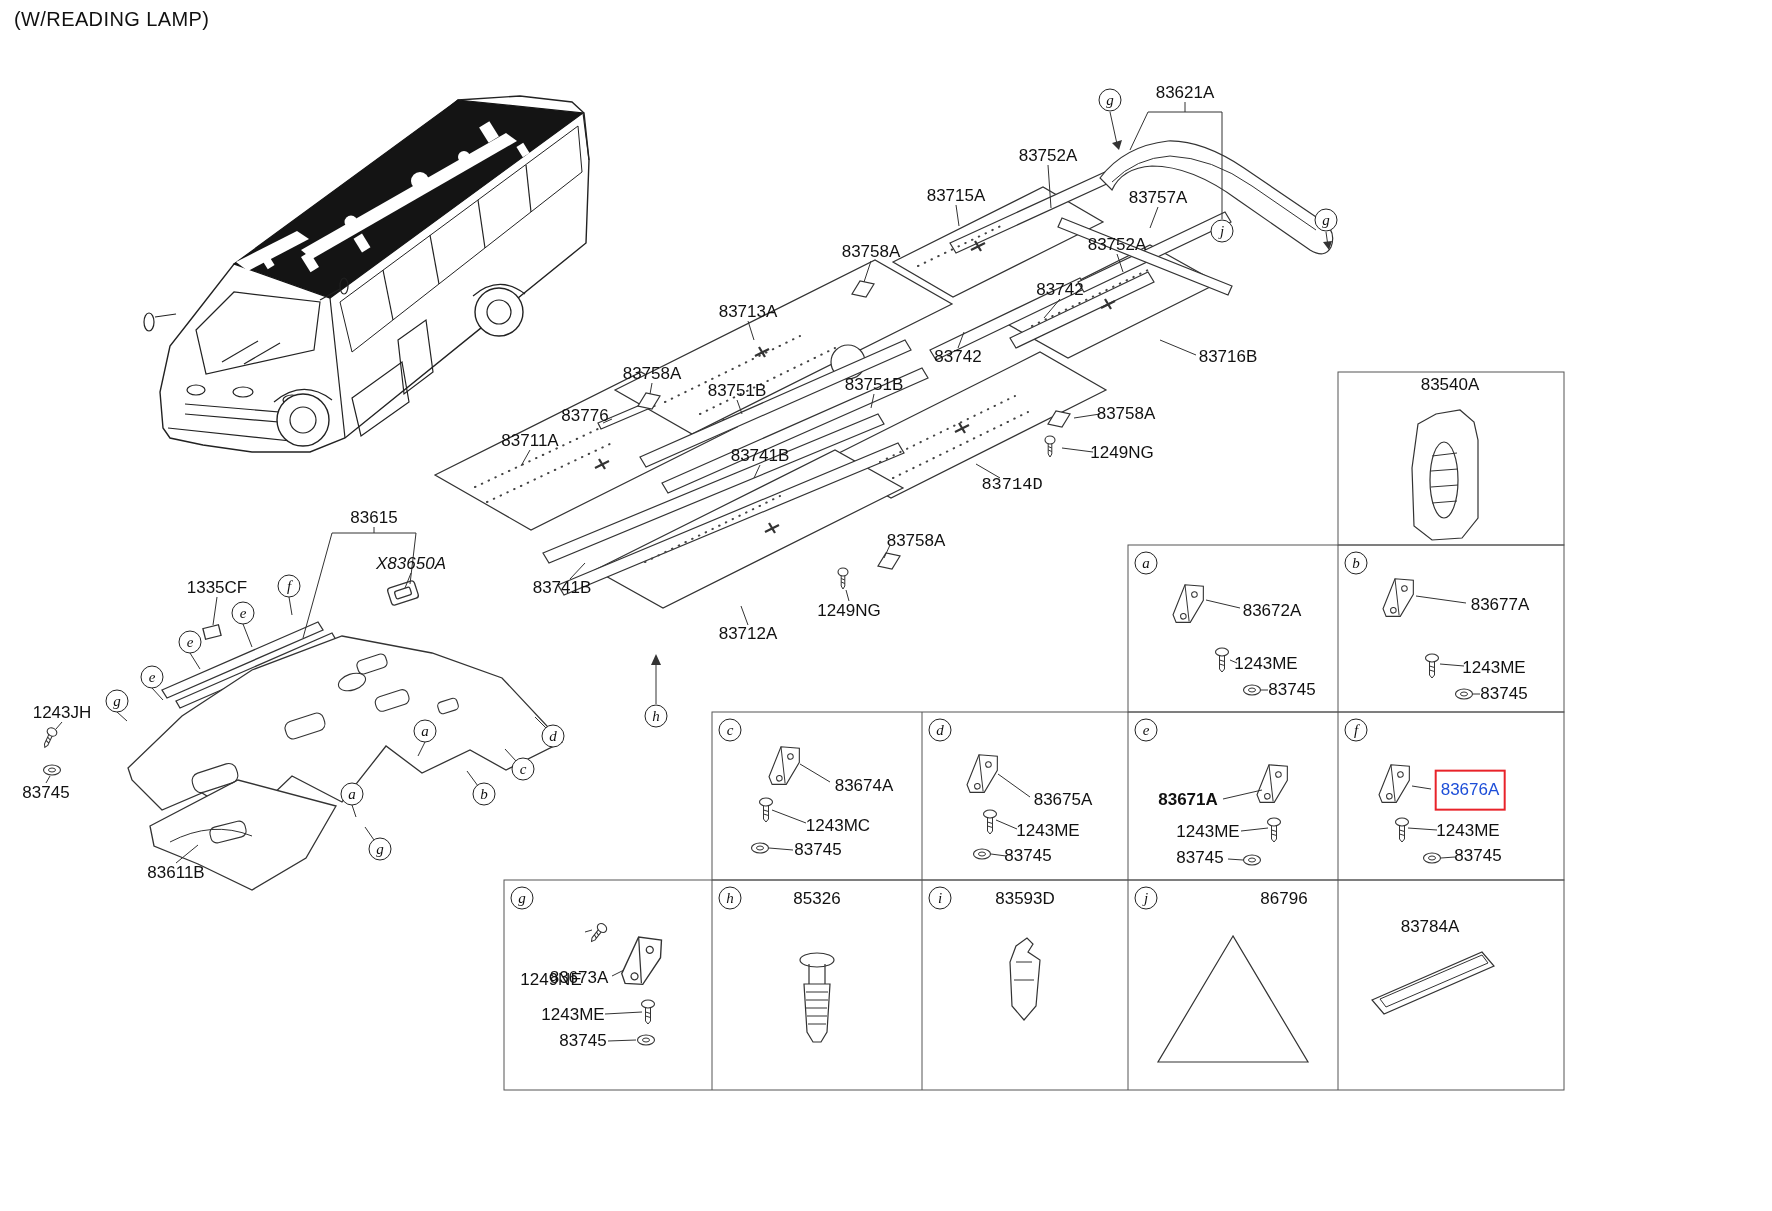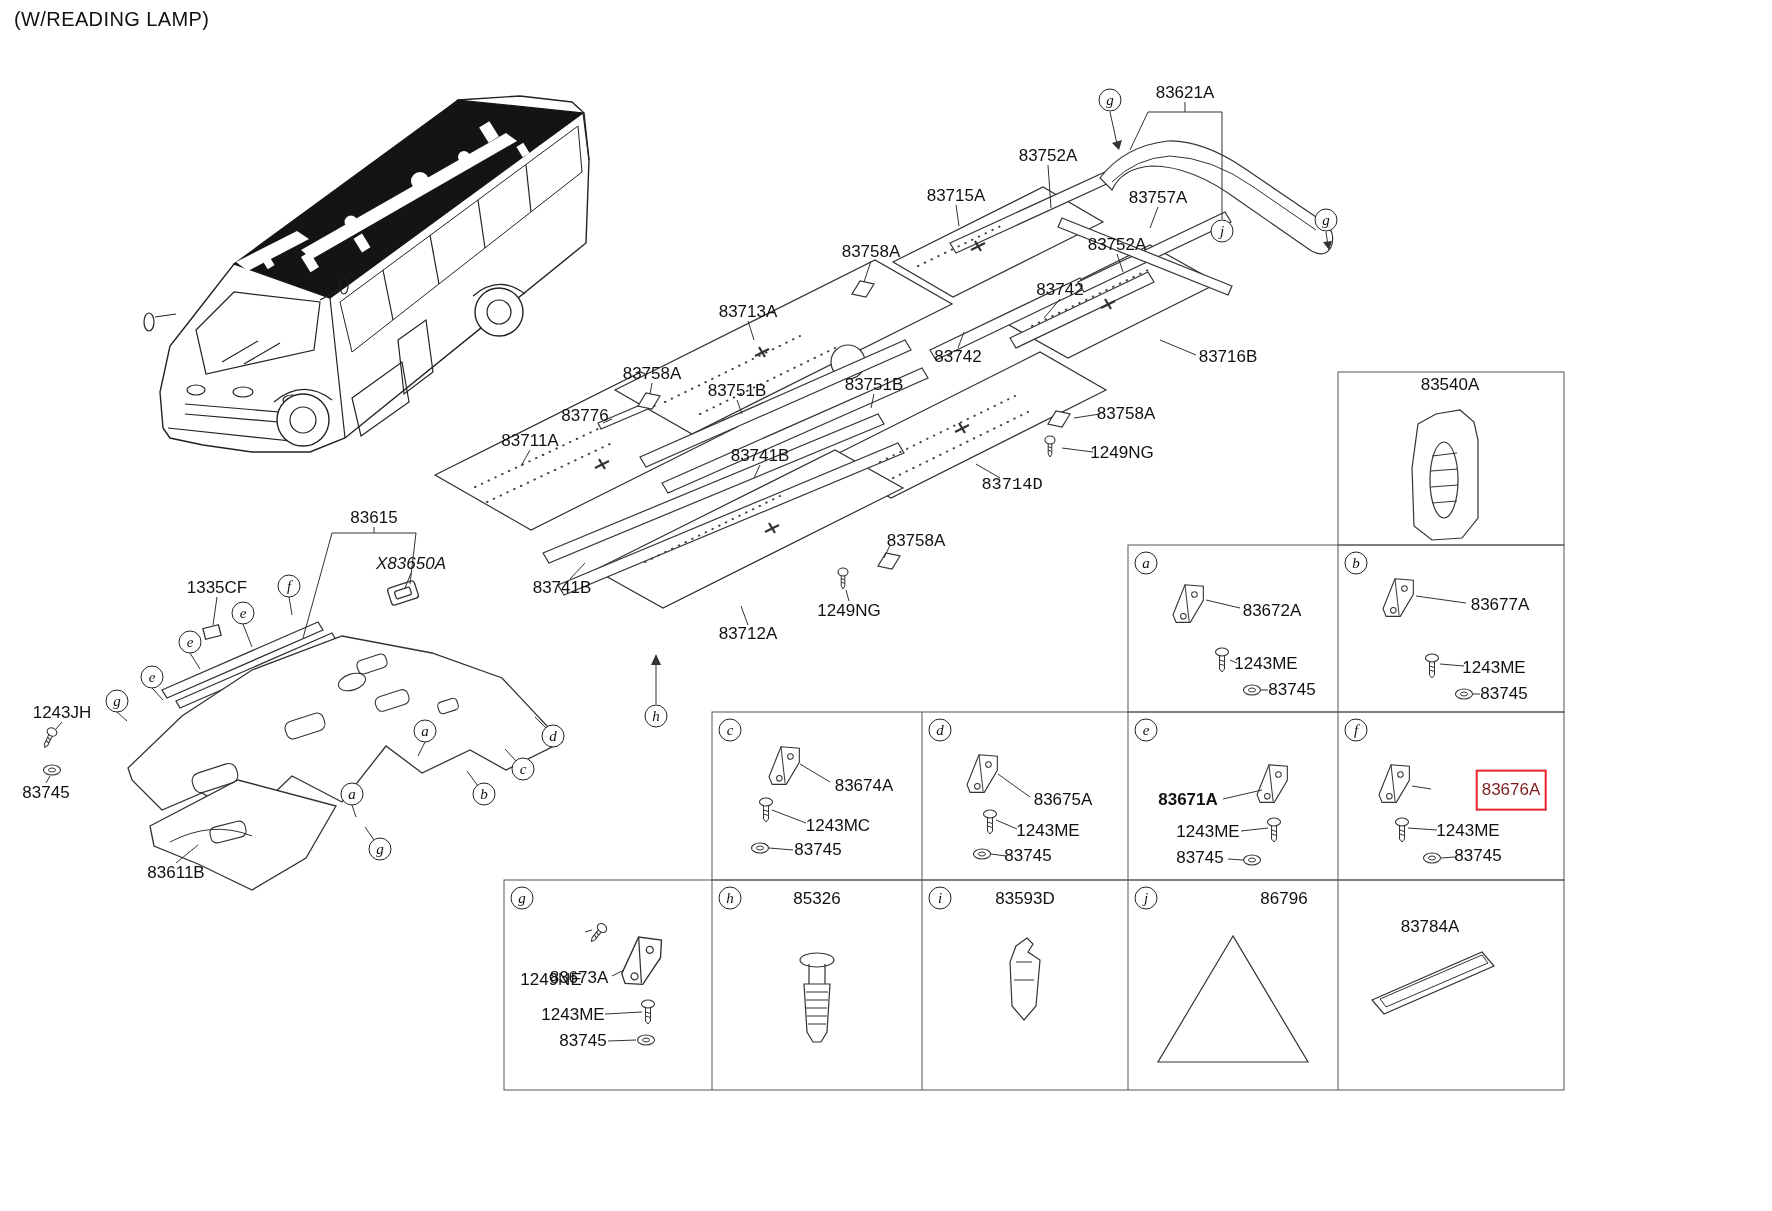--- a/index.html
+++ b/index.html
@@ -4,21 +4,21 @@
 <style>
   * { margin:0; padding:0; box-sizing:border-box; }
   html,body { background:#ffffff; }
   body { font-family:"Liberation Sans", sans-serif; }
   .canvas { position:relative; width:1772px; height:1211px; background:#fff; overflow:hidden; }
   .page-title { position:absolute; left:14px; top:8px; font-size:20px; color:#111; letter-spacing:.4px; white-space:nowrap; }
   svg.artwork { position:absolute; left:0; top:0; }
   .layer { position:absolute; left:0; top:0; width:100%; height:100%; }
   .dlabel { position:absolute; transform:translate(-50%,-50%); font-size:17px; line-height:1.1;
             color:#111; white-space:nowrap; }
-  .dlabel.hl { border:2px solid #e8232a; padding:9px 4px; color:#7f1d1d;margin-left:41px; }
+  .dlabel.hl { border:2px solid #e8232a; padding:9px 4px; color:#1d4ed8; }
   .callout { position:absolute; width:23px; height:23px; transform:translate(-50%,-50%);
              border:1.4px solid #222; border-radius:50%; background:#fff;
              display:flex; align-items:center; justify-content:center;
              font-family:"Liberation Serif", serif; font-style:italic; font-size:15px; color:#111; }
 </style>
 </head>
 <body>
 
 <div class="canvas">
 

